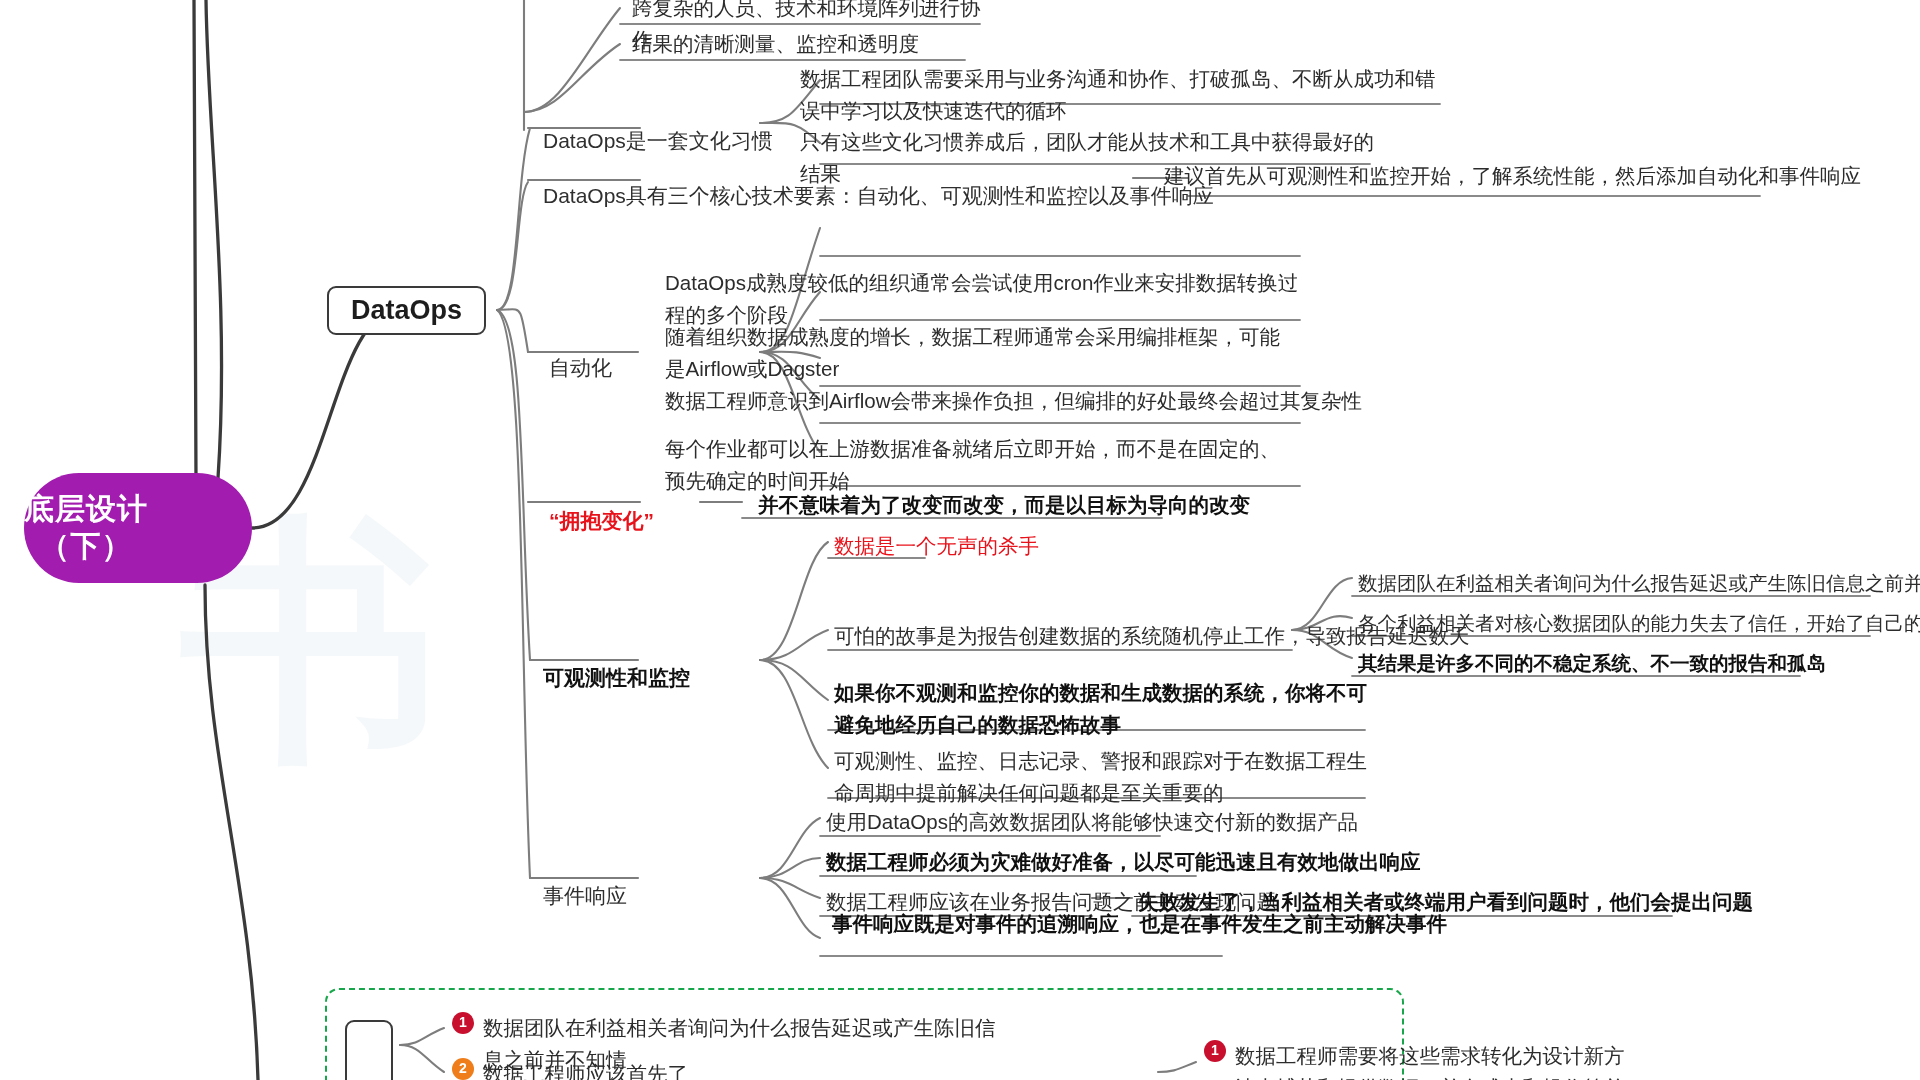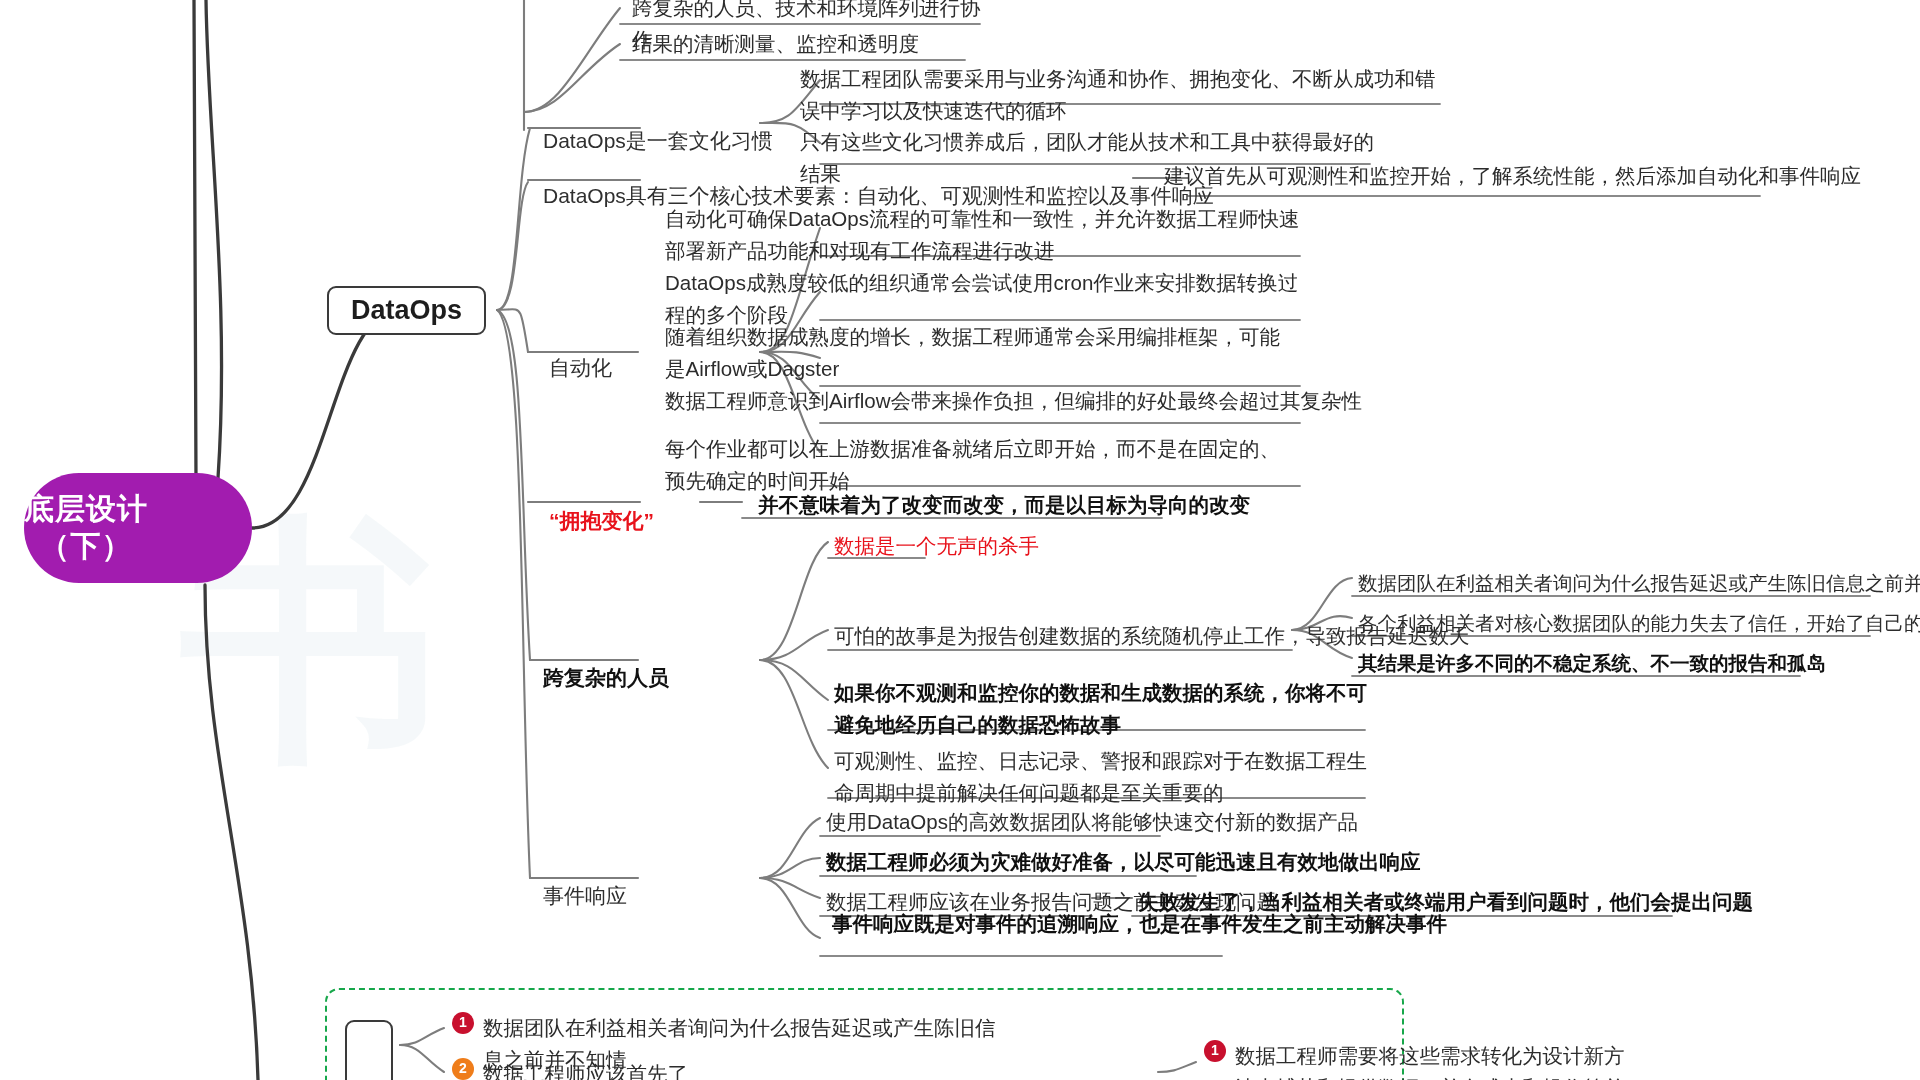--- a/index.html
+++ b/index.html
@@ -211,39 +211,36 @@
     <span>跨复杂的人员、技术和环境阵列进行协作</span>
   </div>
   <div class="node leaf" style="left:632px;top:28px;width:350px;">
     <span>结果的清晰测量、监控和透明度</span>
   </div>
 
   <div class="node lbl" style="left:543px;top:108px;">
     <span>DataOps是一套文化习惯</span>
   </div>
   <div class="node leaf" style="left:800px;top:63px;width:640px;">
-    <span>数据工程团队需要采用与业务沟通和协作、拥抱变化、不断从成功和错误中学习以及快速迭代的循环</span>
+    <span>数据工程团队需要采用与业务沟通和协作、打破孤岛、不断从成功和错误中学习以及快速迭代的循环</span>
   </div>
   <div class="node leaf" style="left:800px;top:126px;width:580px;">
     <span>只有这些文化习惯养成后，团队才能从技术和工具中获得最好的结果</span>
   </div>
 
   <div class="node lbl" style="left:543px;top:163px;">
     <span>DataOps具有三个核心技术要素：自动化、可观测性和监控以及事件响应</span>
   </div>
   <div class="node leaf" style="left:1164px;top:160px;width:600px;white-space:nowrap;">
     <span>建议首先从可观测性和监控开始，了解系统性能，然后添加自动化和事件响应</span>
   </div>
 
   <div class="node lbl" style="left:549px;top:335px;">
     <span>自动化</span>
   </div>
-  <div class="node leaf" style="left:665px;top:203px;width:635px;">
-    <span>自动化可确保DataOps流程的可靠性和一致性，并允许数据工程师快速部署新产品功能和对现有工作流程进行改进</span>
-  </div>
   <div class="node leaf" style="left:665px;top:267px;width:635px;">
     <span>DataOps成熟度较低的组织通常会尝试使用cron作业来安排数据转换过程的多个阶段</span>
   </div>
   <div class="node leaf" style="left:665px;top:321px;width:635px;">
     <span>随着组织数据成熟度的增长，数据工程师通常会采用编排框架，可能是Airflow或Dagster</span>
   </div>
   <div class="node leaf" style="left:665px;top:385px;width:680px;white-space:nowrap;">
     <span>数据工程师意识到Airflow会带来操作负担，但编排的好处最终会超过其复杂性</span>
   </div>
   <div class="node leaf" style="left:665px;top:433px;width:635px;">
@@ -251,21 +248,21 @@
   </div>
 
   <div class="node lbl red" style="left:549px;top:488px;">
     <span>“拥抱变化”</span>
   </div>
   <div class="node leaf bold" style="left:758px;top:489px;white-space:nowrap;">
     <span>并不意味着为了改变而改变，而是以目标为导向的改变</span>
   </div>
 
   <div class="node lbl bold" style="left:543px;top:645px;">
-    <span>跨复杂的人员</span>
+    <span>可观测性和监控</span>
   </div>
   <div class="node leaf red" style="left:834px;top:530px;white-space:nowrap;">
     <span>数据是一个无声的杀手</span>
   </div>
   <div class="node leaf" style="left:834px;top:620px;white-space:nowrap;">
     <span>可怕的故事是为报告创建数据的系统随机停止工作，导致报告延迟数天</span>
   </div>
   <div class="node leaf sm" style="left:1358px;top:568px;white-space:nowrap;">
     <span>数据团队在利益相关者询问为什么报告延迟或产生陈旧信息之前并不知情</span>
   </div>

